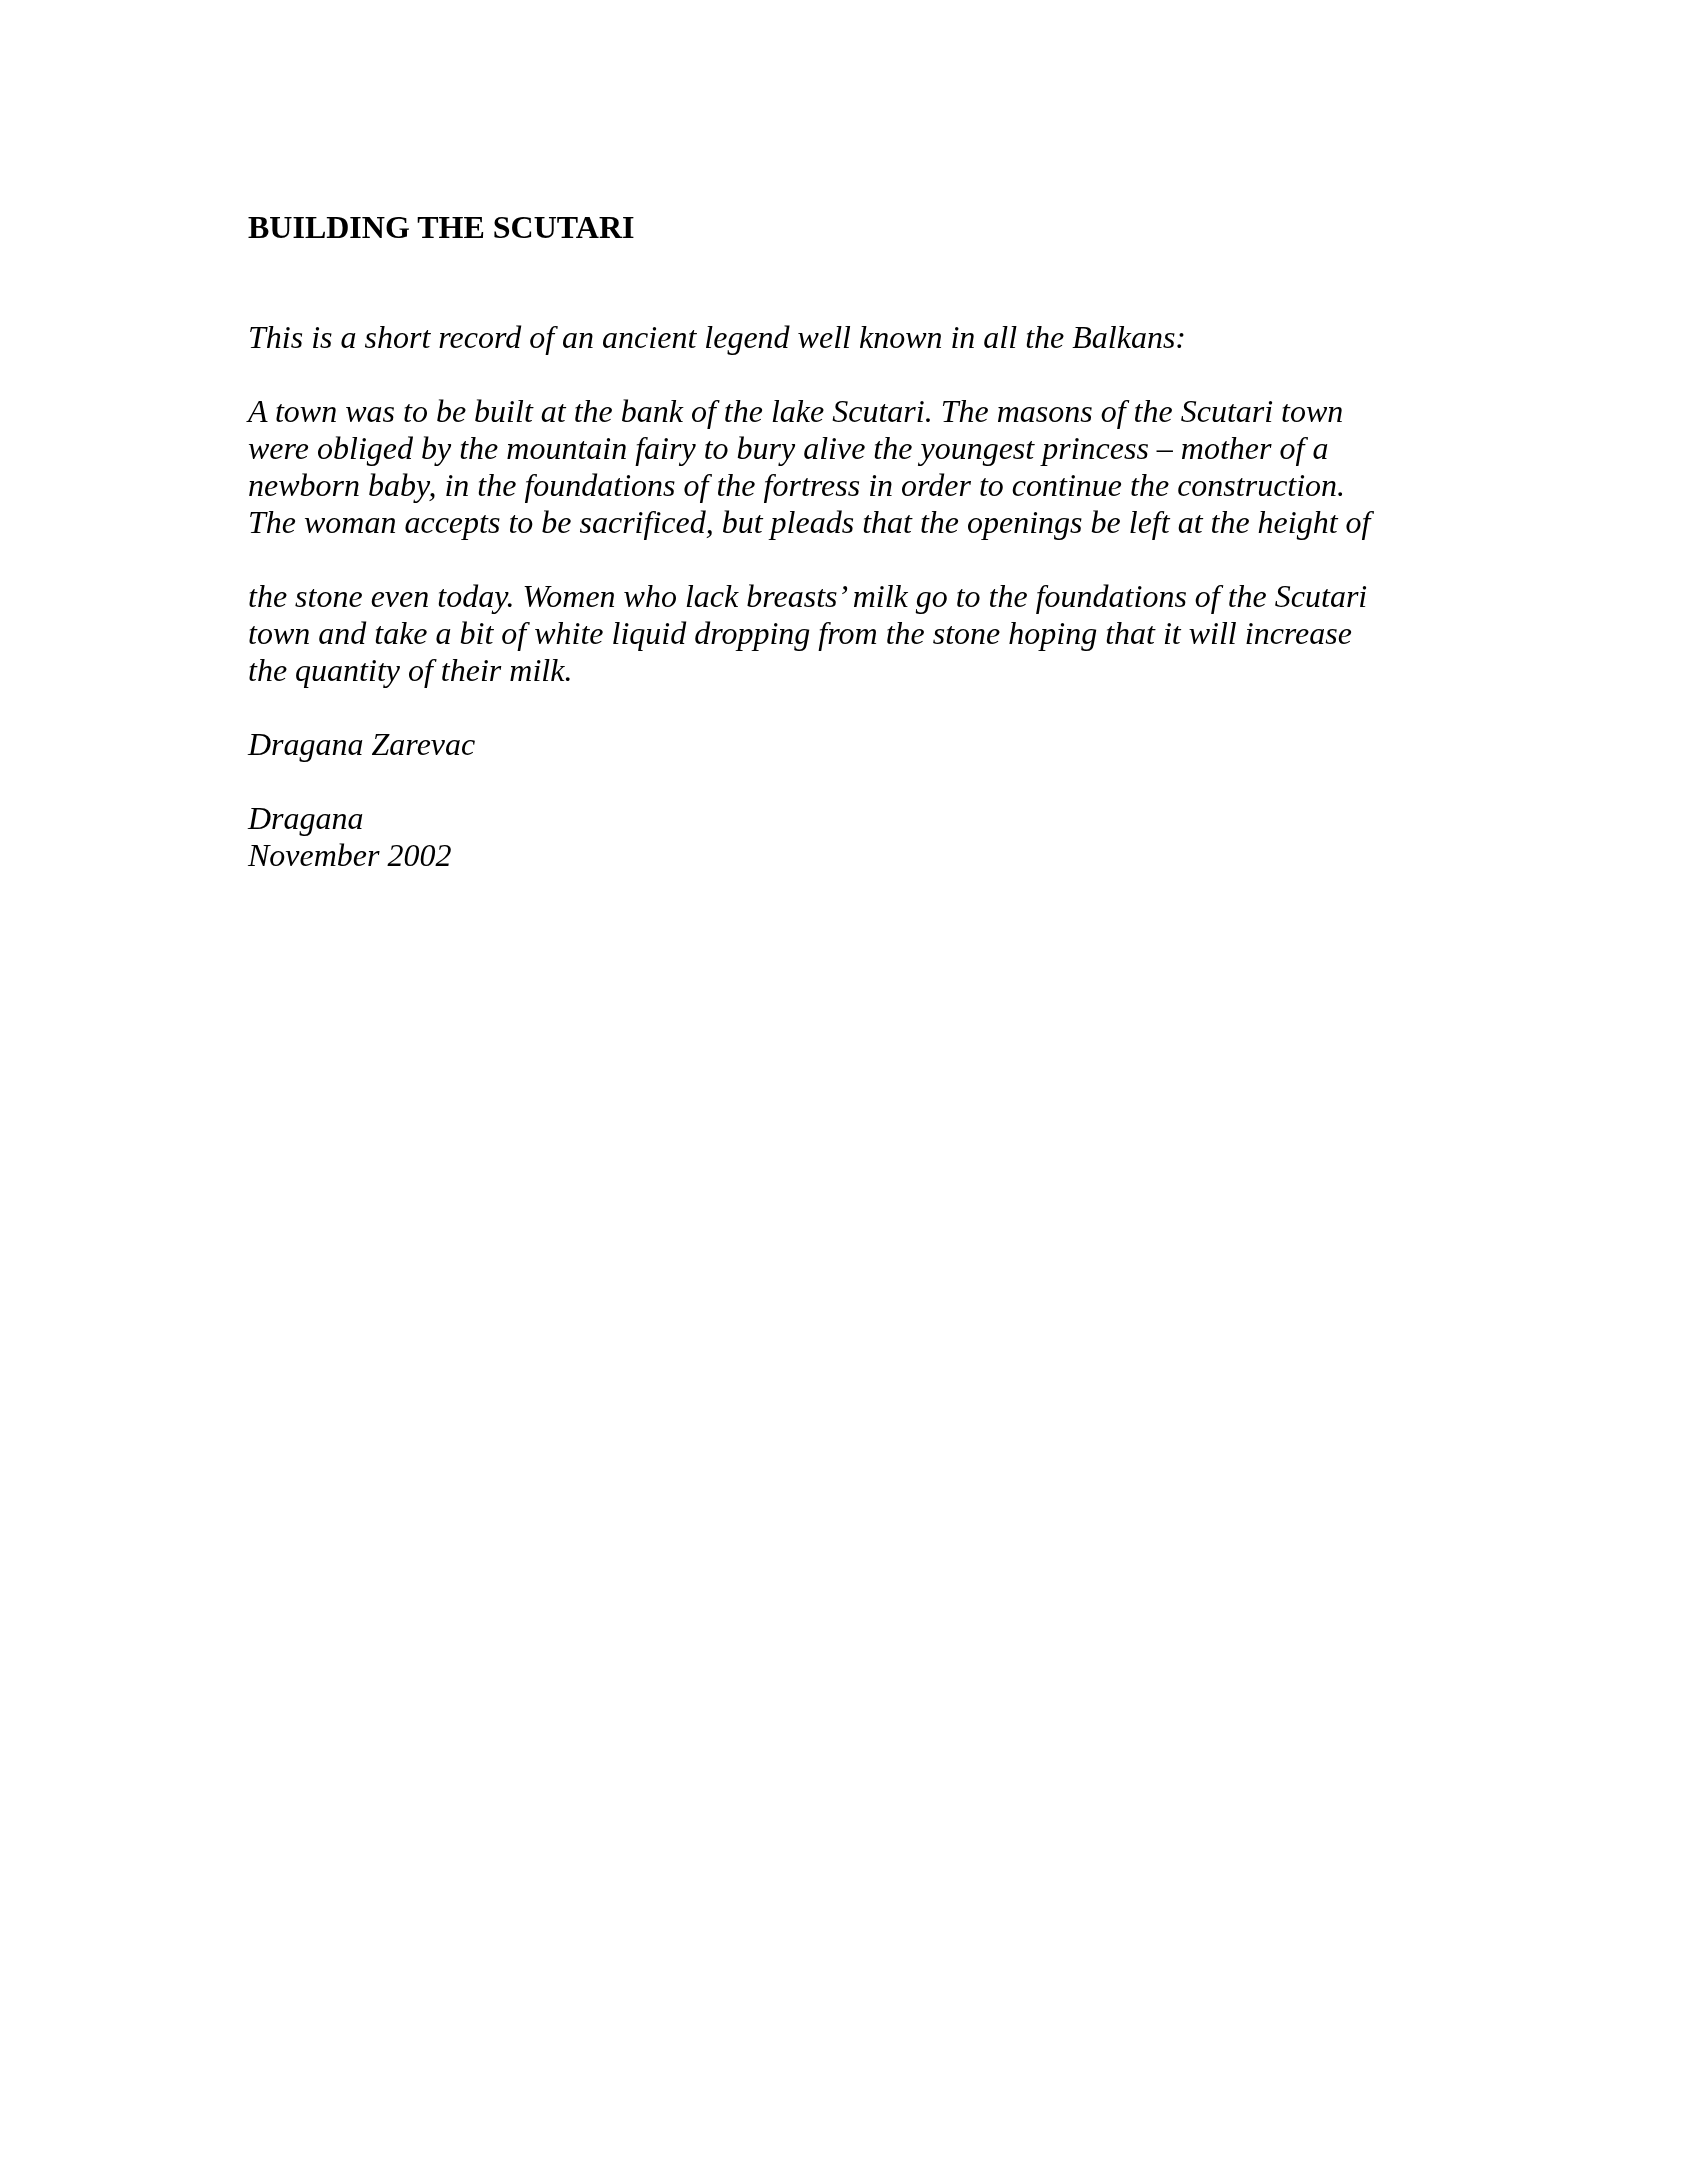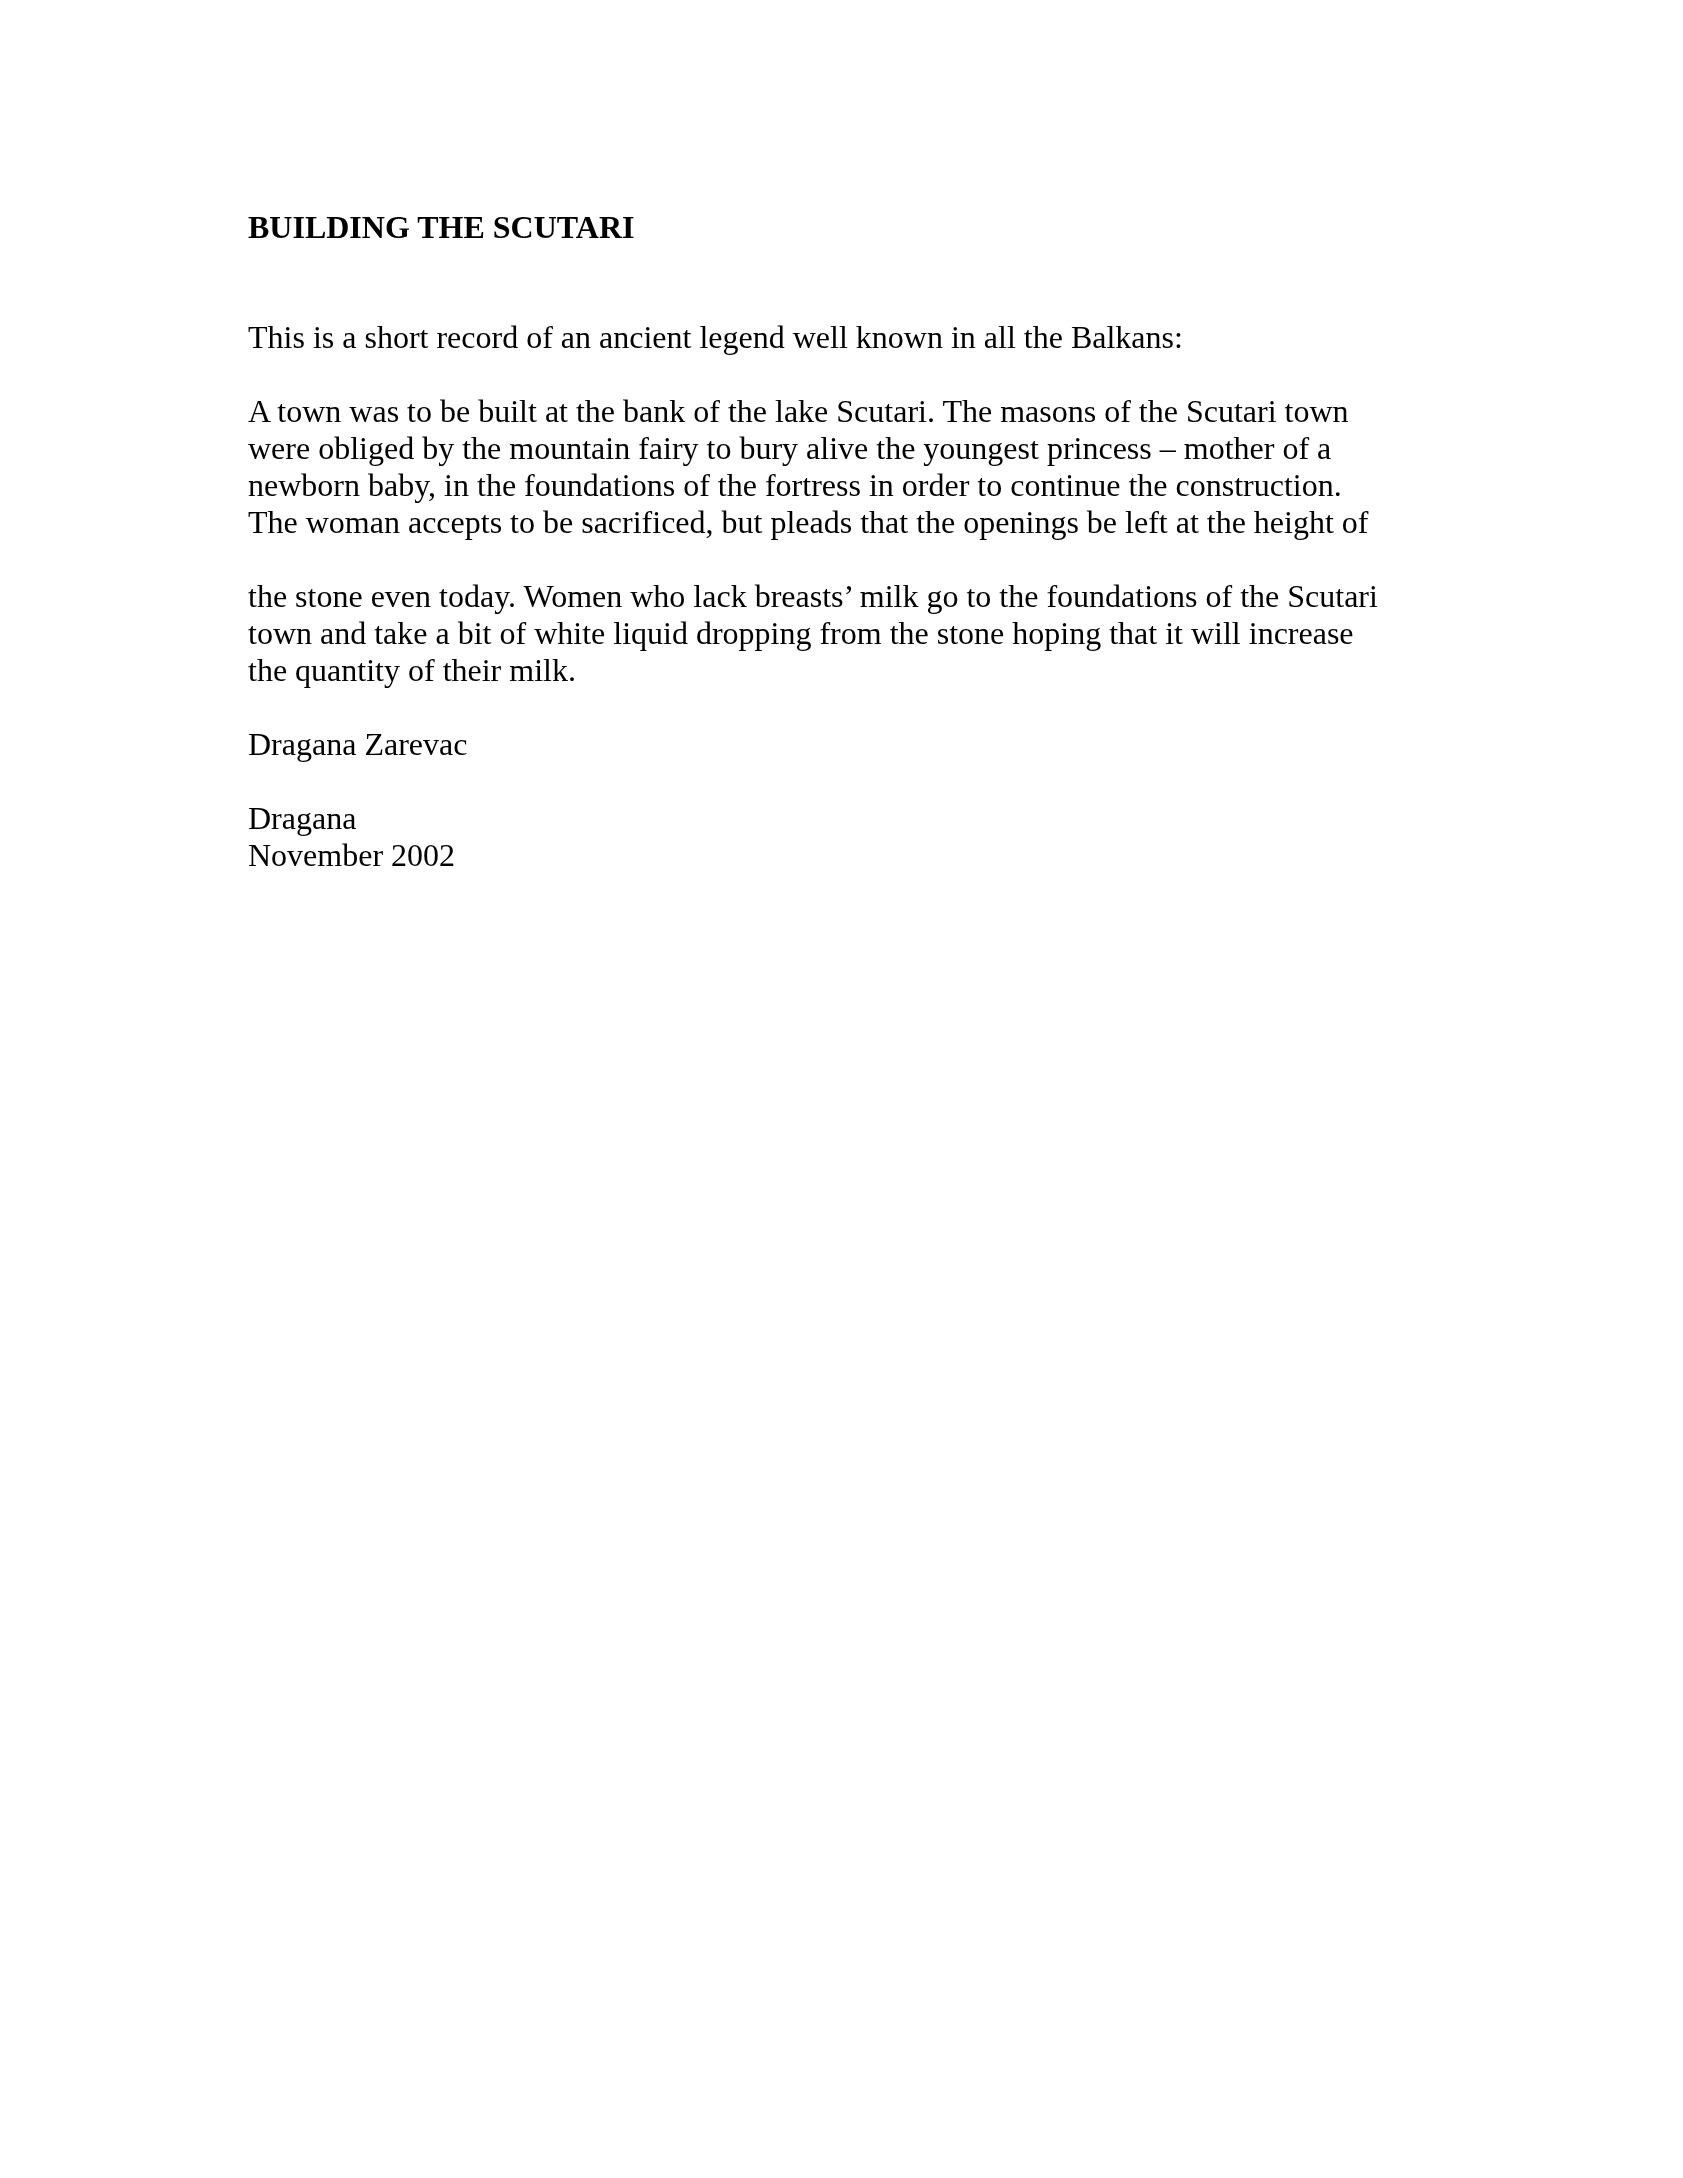--- a/index.html
+++ b/index.html
@@ -29,20 +29,21 @@
     font-weight: bold;
   }
   .para {
     margin-top: 37px;
   }
   .para.after-title {
     margin-top: 73px;
   }
   .line {
     white-space: nowrap;
+    font-style: italic;
   }
 </style>
 </head>
 <body>
 
 <div class="doc-page">
   <div class="doc-content">
 
     <div class="doc-title">BUILDING THE SCUTARI</div>
 

